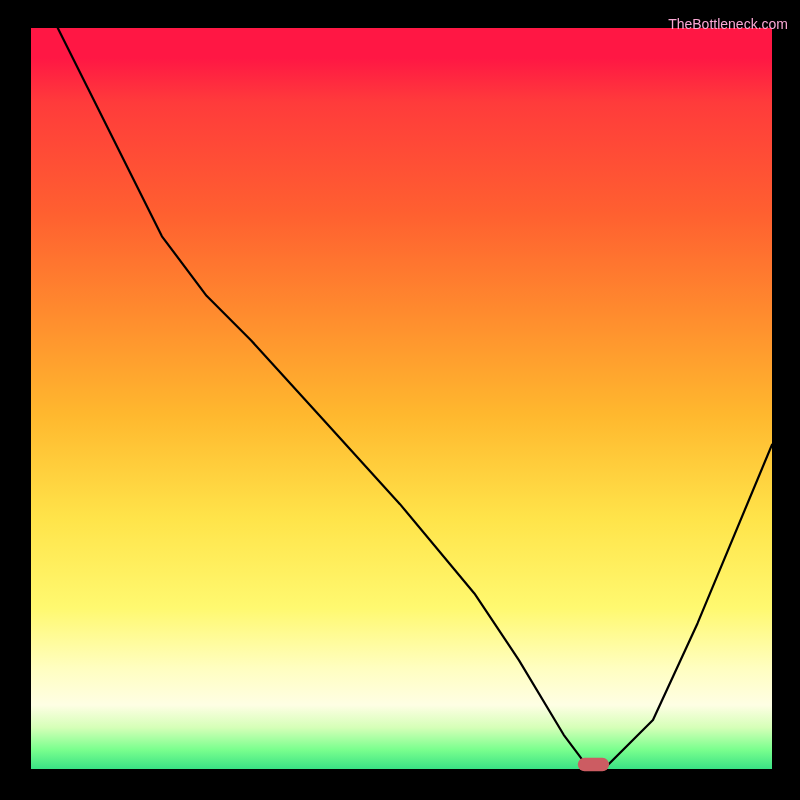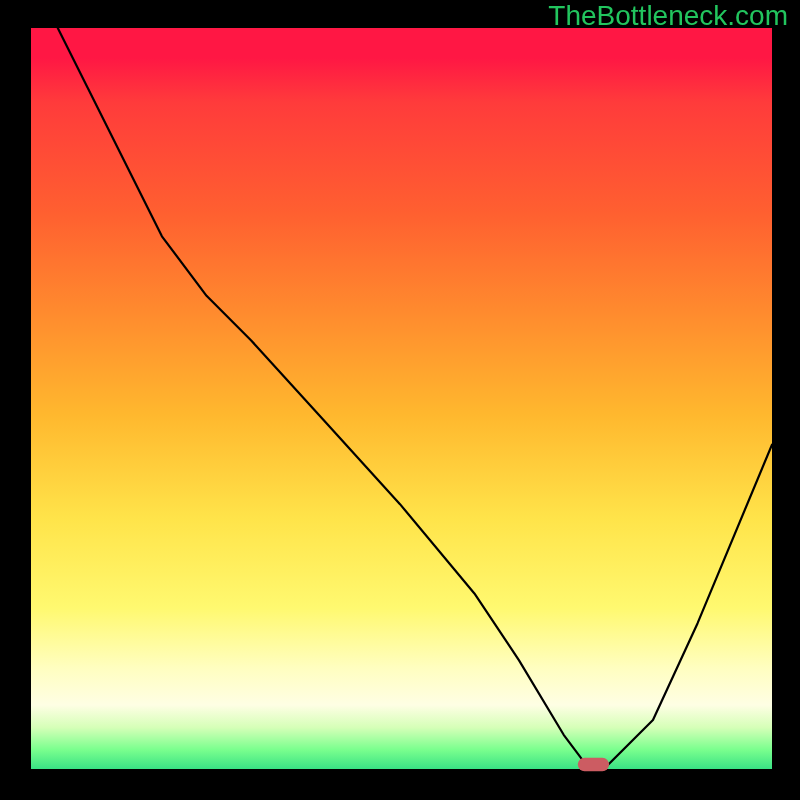--- a/index.html
+++ b/index.html
@@ -11,24 +11,24 @@
     font-family: Arial, Helvetica, sans-serif;
     position: relative;
   }
   .container {
     width: 800px;
     height: 800px;
     position: relative;
   }
   .watermark {
     position: absolute;
-    top: 0;
+    top: 16px;
     right: 12px;
-    color: #22c55e;
-    font-size: 28px;
+    color: #f9a8d4;
+    font-size: 14px;
     font-weight: 500;
     z-index: 5;
   }
   .plot-area {
     position: absolute;
     left: 28px;
     top: 28px;
     width: 744px;
     height: 744px;
     background: linear-gradient(

